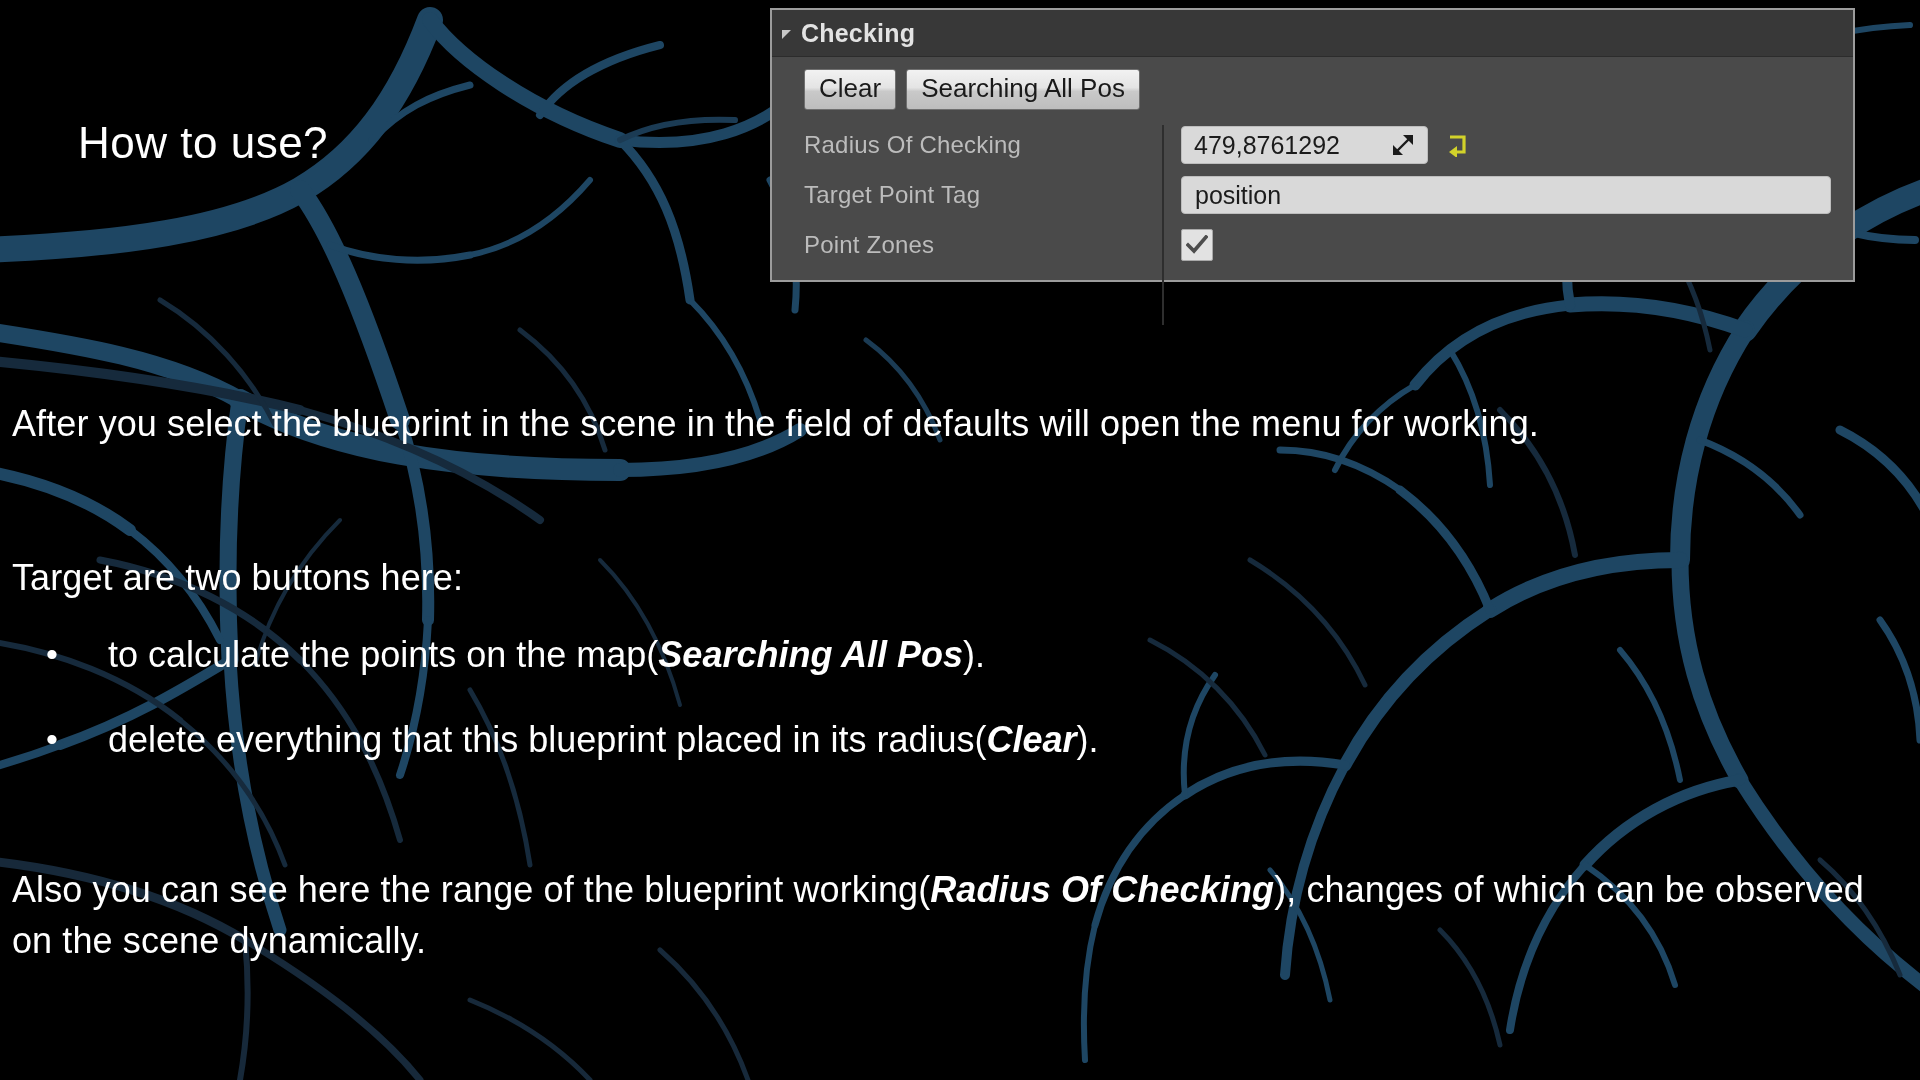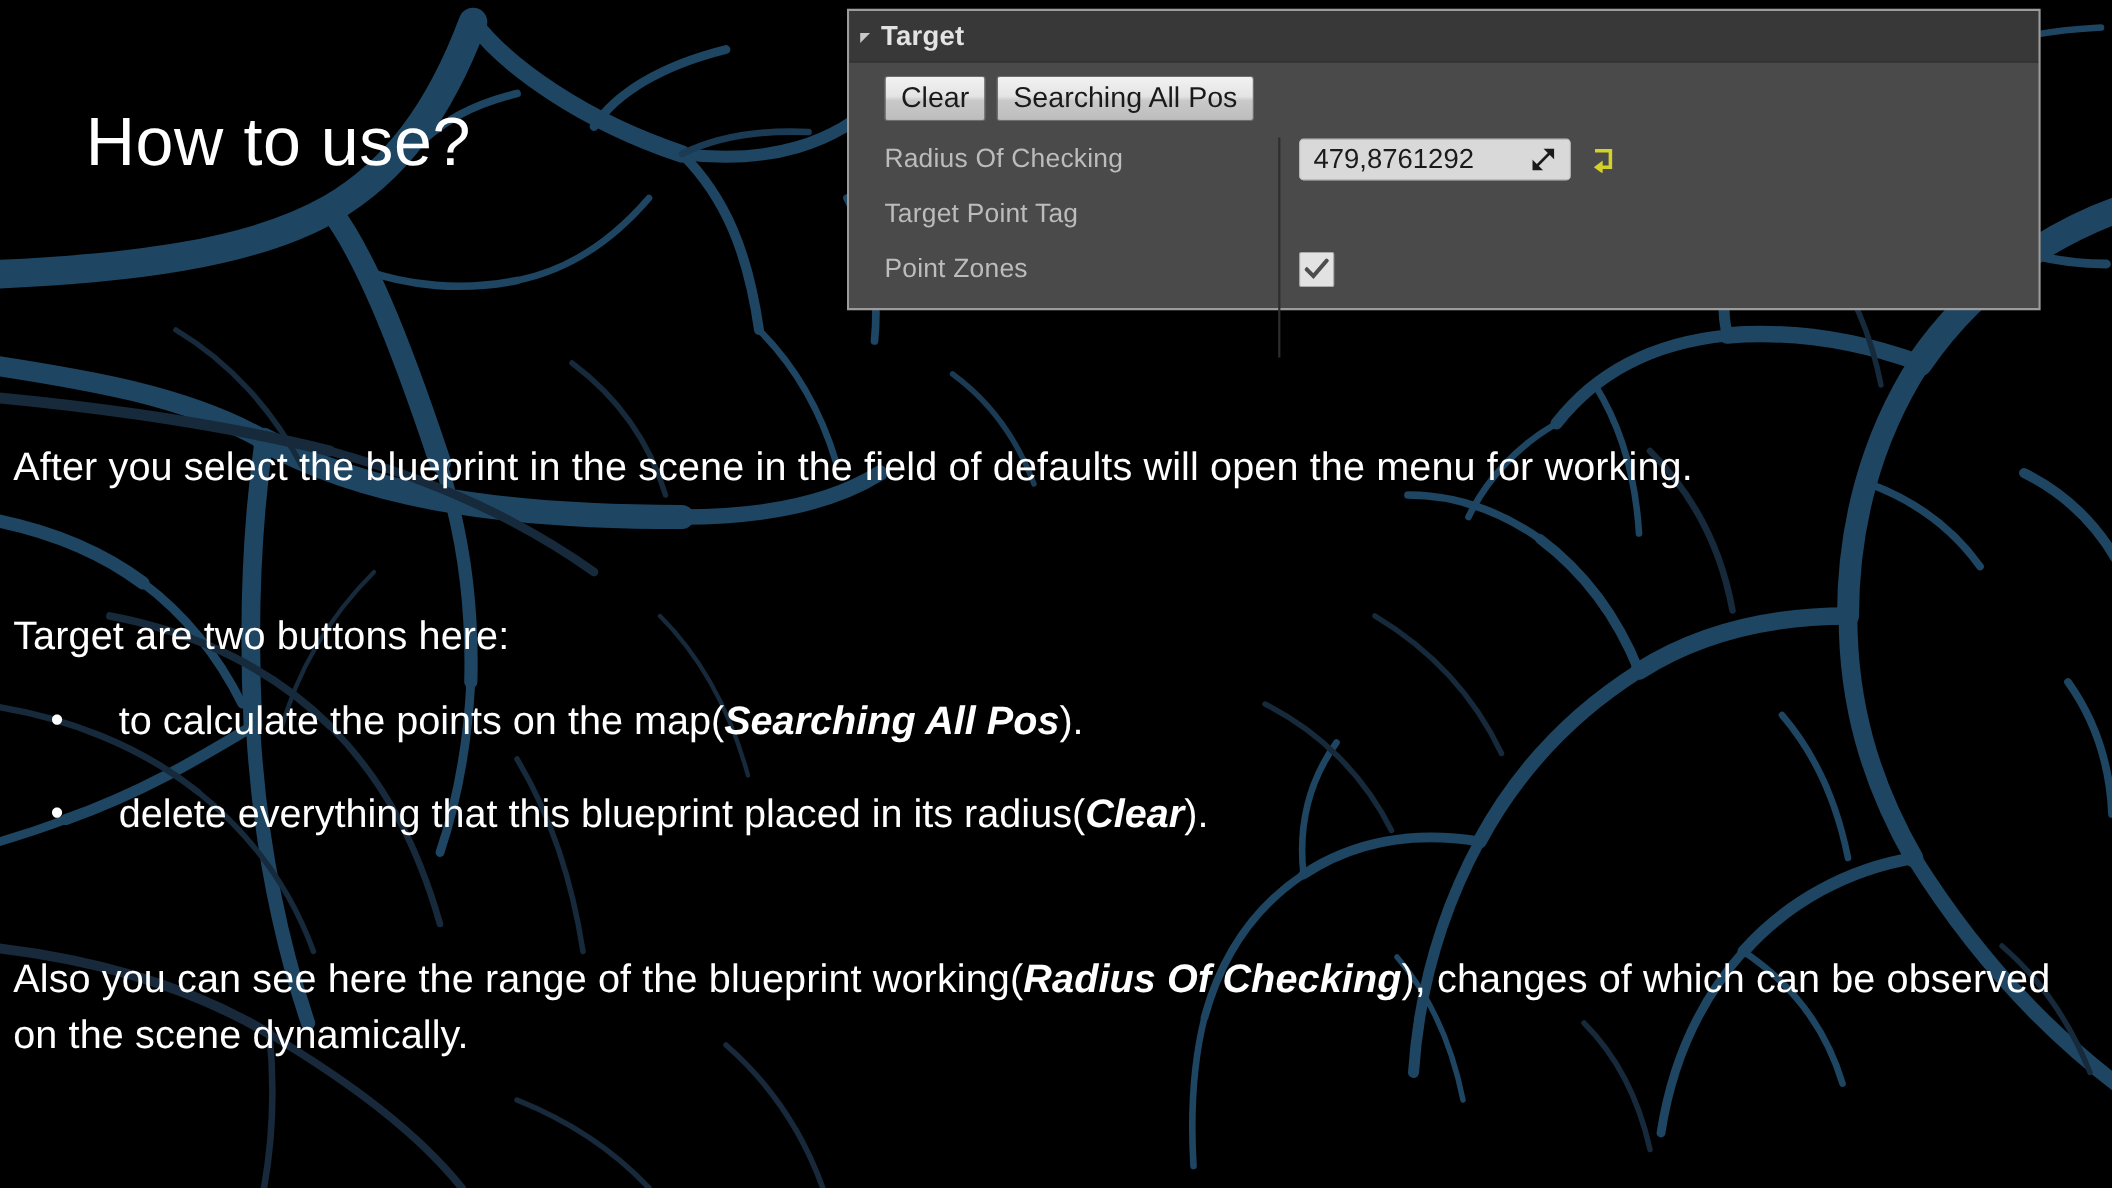--- a/index.html
+++ b/index.html
@@ -26,22 +26,22 @@
     left: 0; top: 0;
     width: 1920px;
     height: 1080px;
     pointer-events: none;
   }
 
   
   #title {
     position: absolute;
     left: 78px;
-    top: 97px;
-    font-size: 62px;
+    top: 120px;
+    font-size: 44px;
     line-height: 1.05;
     color: #ffffff;
     font-weight: 400;
     letter-spacing: 0.5px;
     white-space: nowrap;
   }
 
   
   .body-text {
     position: absolute;
@@ -326,21 +326,21 @@
       </g>
     </g>
   </svg>
 
   <div id="title">How to use?</div>
 
   <div id="details-panel">
 
     <div id="panel-header">
       <span class="tri"></span>
-      <span class="htext">Target</span>
+      <span class="htext">Checking</span>
     </div>
 
     <div id="panel-body">
       <div id="splitter"></div>
 
       <div id="button-row">
         <button class="ue-button">Clear</button>
         <button class="ue-button">Searching All Pos</button>
       </div>
 
@@ -357,20 +357,25 @@
           </div>
           <svg class="reset-arrow" viewBox="0 0 22 24">
             <path d="M 4 4 L 18 4 L 18 19 L 10 19" stroke="#d2d22a" stroke-width="3.2" fill="none"></path>
             <polygon points="11,13 11,25 3,19" fill="#d2d22a"></polygon>
           </svg>
         </div>
       </div>
 
       <div class="prop-row">
         <div class="prop-label">Target Point Tag</div>
+        <div class="prop-value">
+          <div class="text-field">
+            <span class="tf-text">position</span>
+          </div>
+        </div>
       </div>
 
       <div class="prop-row">
         <div class="prop-label">Point Zones</div>
         <div class="prop-value">
           <div class="checkbox">
             <svg width="22" height="20" viewBox="0 0 22 20">
               <path d="M 2 10 L 8 16 L 20 2" stroke="#4d4d4d" stroke-width="3.6" fill="none" stroke-linecap="square"></path>
             </svg>
           </div>

